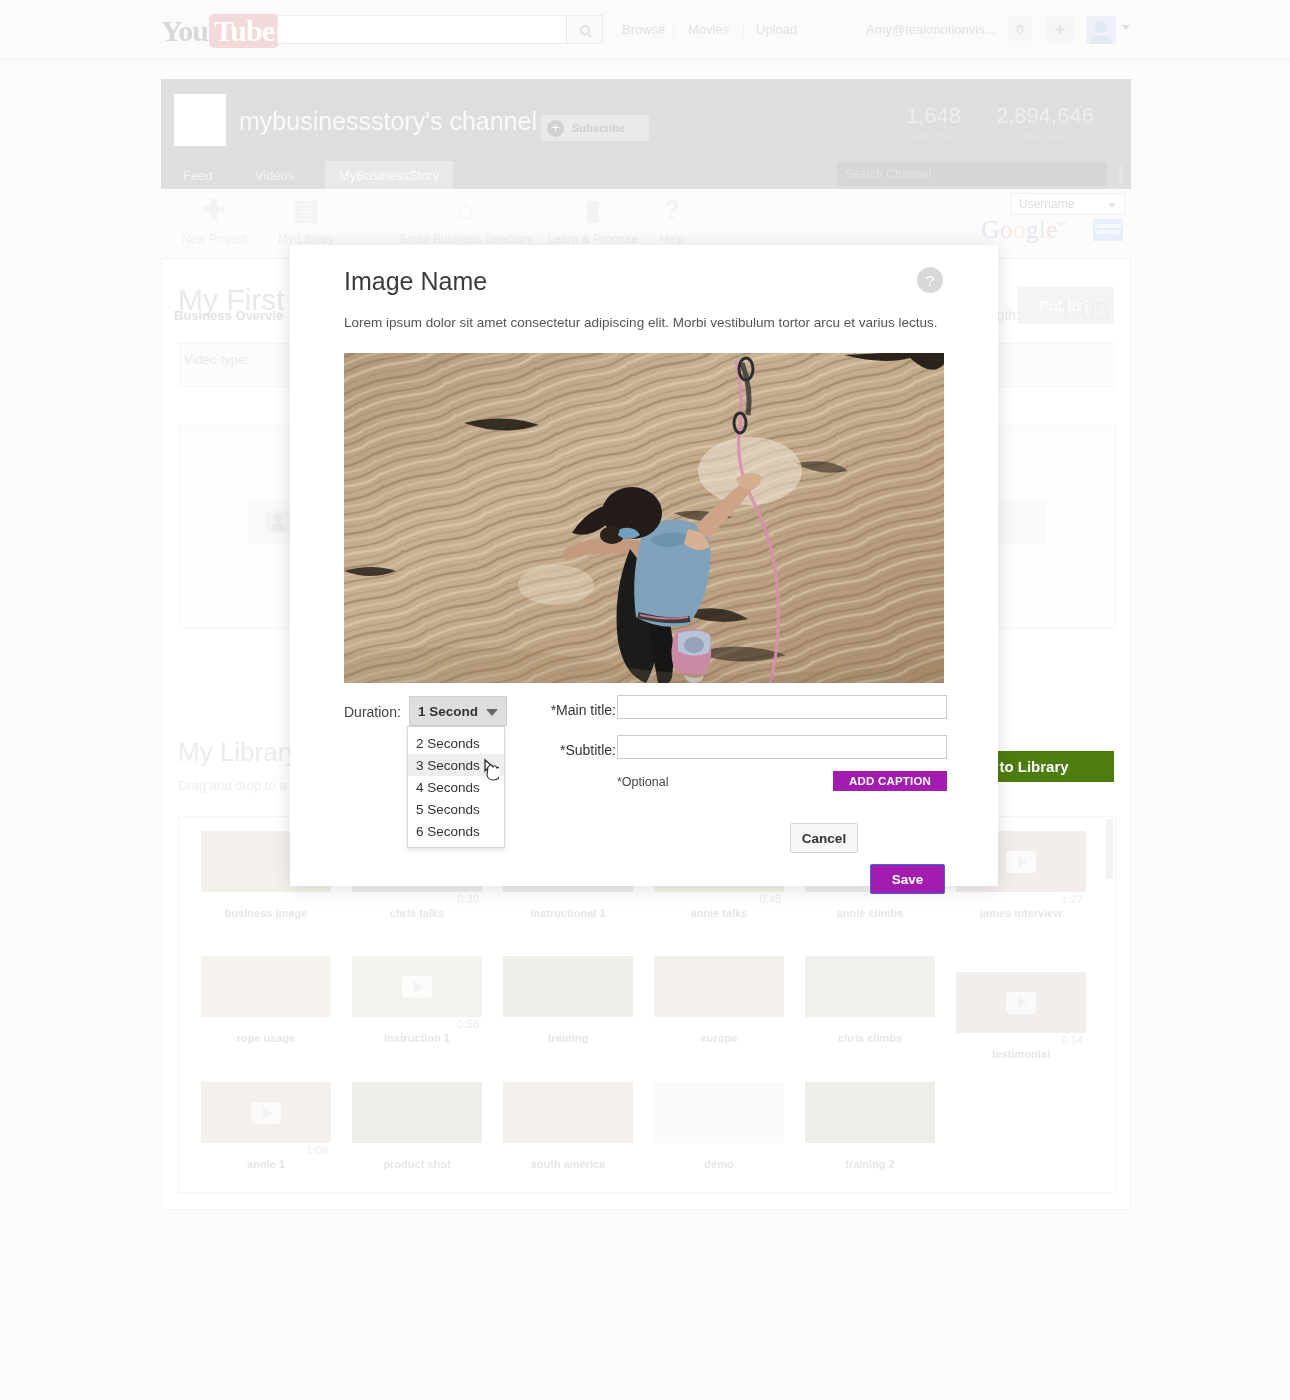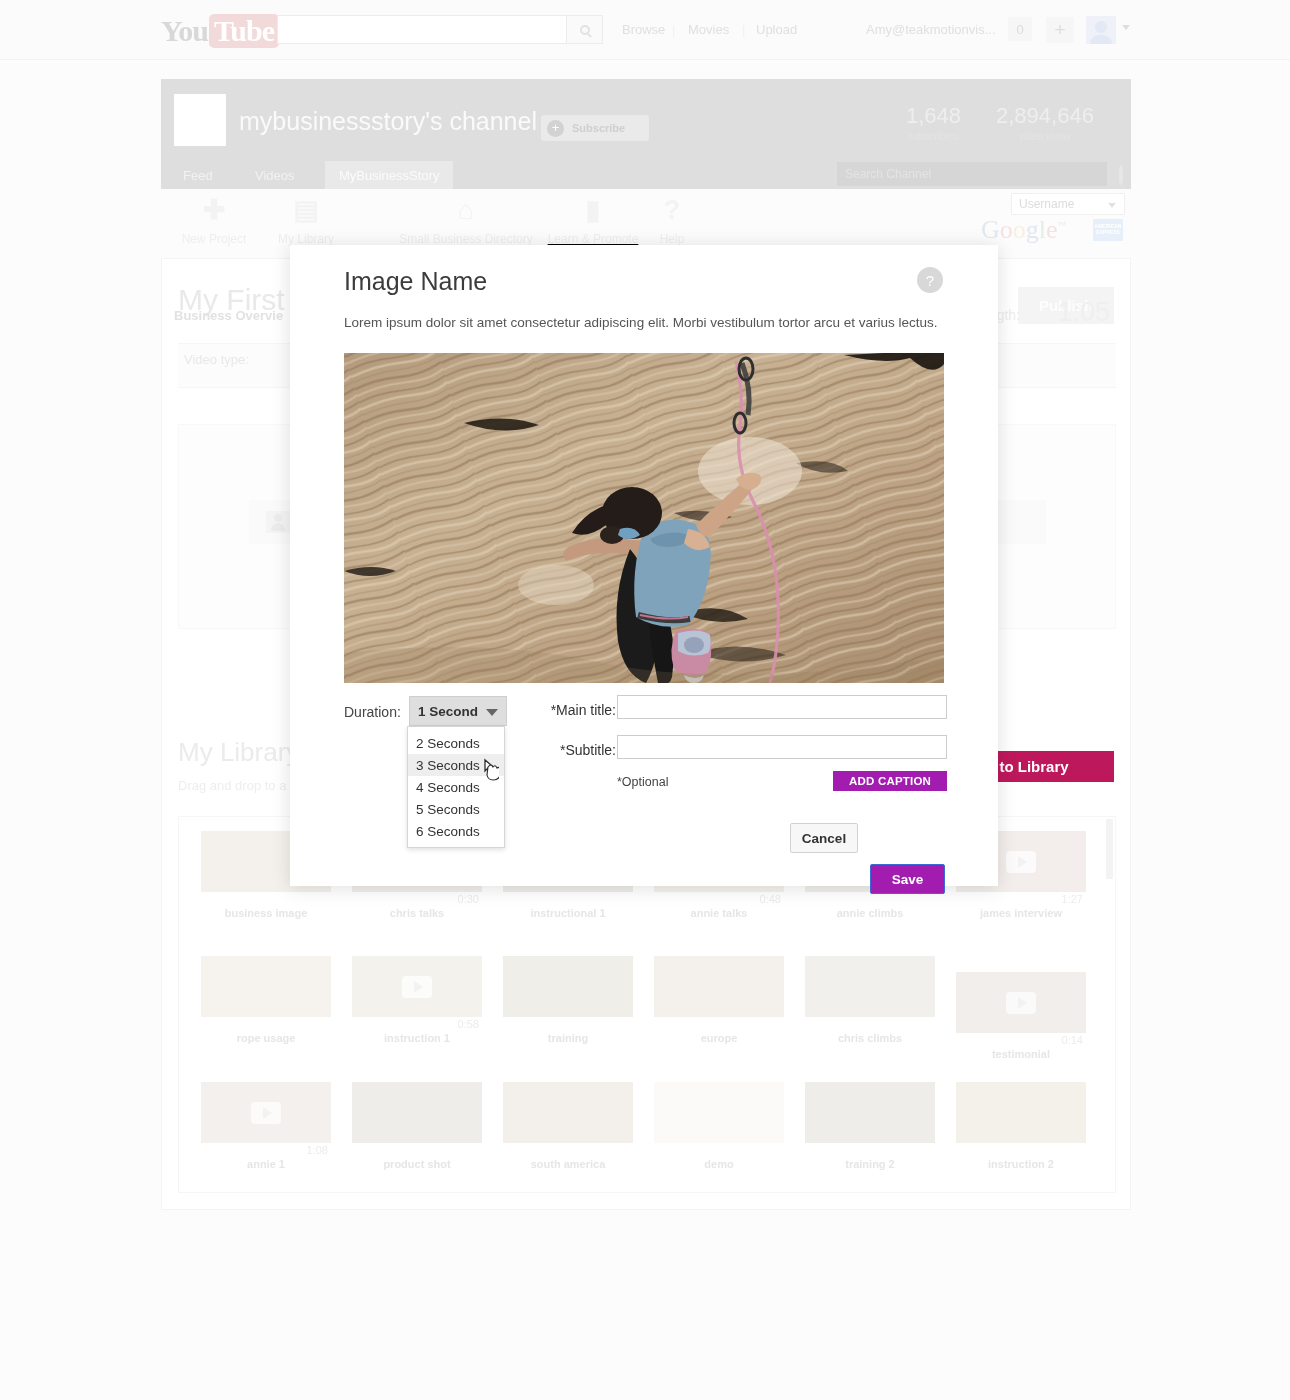--- a/index.html
+++ b/index.html
@@ -213,21 +213,21 @@
   .tl-person::after {
     content:''; position:absolute; left:5px; bottom:2px; width:14px;height:8px;
     border-radius:7px 7px 0 0; background:#ececec;
   }
   .tl-waves { margin-left:2px; color:#f0f0f0; font-size:14px; }
 
   .lib-head { position: absolute; left: 16px; top: 478px; font-size: 26px; color: #ebebeb; font-weight: 300; }
   .lib-sub { position: absolute; left: 16px; top: 519px; font-size: 13px; color: #eeeeee; }
   .addlib-btn {
     position: absolute; right: 16px; top: 492px; width: 160px; height: 31px;
-    background: #be185d; color: #ffffff; font-size: 15px; font-weight: bold;
+    background: #4d7c0f; color: #ffffff; font-size: 15px; font-weight: bold;
     display: flex; align-items: center; justify-content: center;
   }
 
   .grid {
     position: absolute; left: 16px; top: 557px; width: 938px; height: 377px;
     border: 1px solid #f6f6f6; background: #ffffff;
   }
   .cell { position: absolute; width: 130px; }
   .thumb {
     width: 130px; height: 61px; position: relative; overflow: hidden;
@@ -394,21 +394,21 @@
         <div class="tl">New Project</div>
       </div>
       <div class="apptool-item" style="left:85px;">
         <div class="ic">▤</div>
         <div class="tl">My Library</div>
       </div>
       <div class="apptool-item" style="left:215px; width:180px;">
         <div class="ic">⌂</div>
         <div class="tl">Small Business Directory</div>
       </div>
-      <div class="apptool-item" style="left:362px; width:140px;text-decoration:underline;">
+      <div class="apptool-item" style="left:362px; width:140px;">
         <div class="ic">▮</div>
         <div class="tl">Learn &amp; Promote</div>
       </div>
       <div class="apptool-item" style="left:451px; width:120px;">
         <div class="ic">?</div>
         <div class="tl">Help</div>
       </div>
     </div>
     <div class="username-box">
       <span>Username</span>
@@ -562,27 +562,20 @@
             </div>
             <div class="dur"></div>
             <div class="cap">demo</div>
           </div>
           <div class="cell" style="left: 626px; top: 265px;">
             <div class="thumb" style="background: rgb(169, 163, 150);">
               <div class="ov"></div>
             </div>
             <div class="dur"></div>
             <div class="cap">training 2</div>
-          </div>
-          <div class="cell" style="left: 777px; top: 265px;">
-            <div class="thumb" style="background: rgb(201, 179, 150);">
-              <div class="ov"></div>
-            </div>
-            <div class="dur"></div>
-            <div class="cap">instruction 2</div>
           </div>
         </div>
     </div>
   </div>
 
   <div class="modal">
     <div class="modal-title">Image Name</div>
     <div class="help-badge">?</div>
     <div class="modal-desc">Lorem ipsum dolor sit amet consectetur adipiscing elit. Morbi vestibulum tortor arcu et varius lectus.</div>
 

